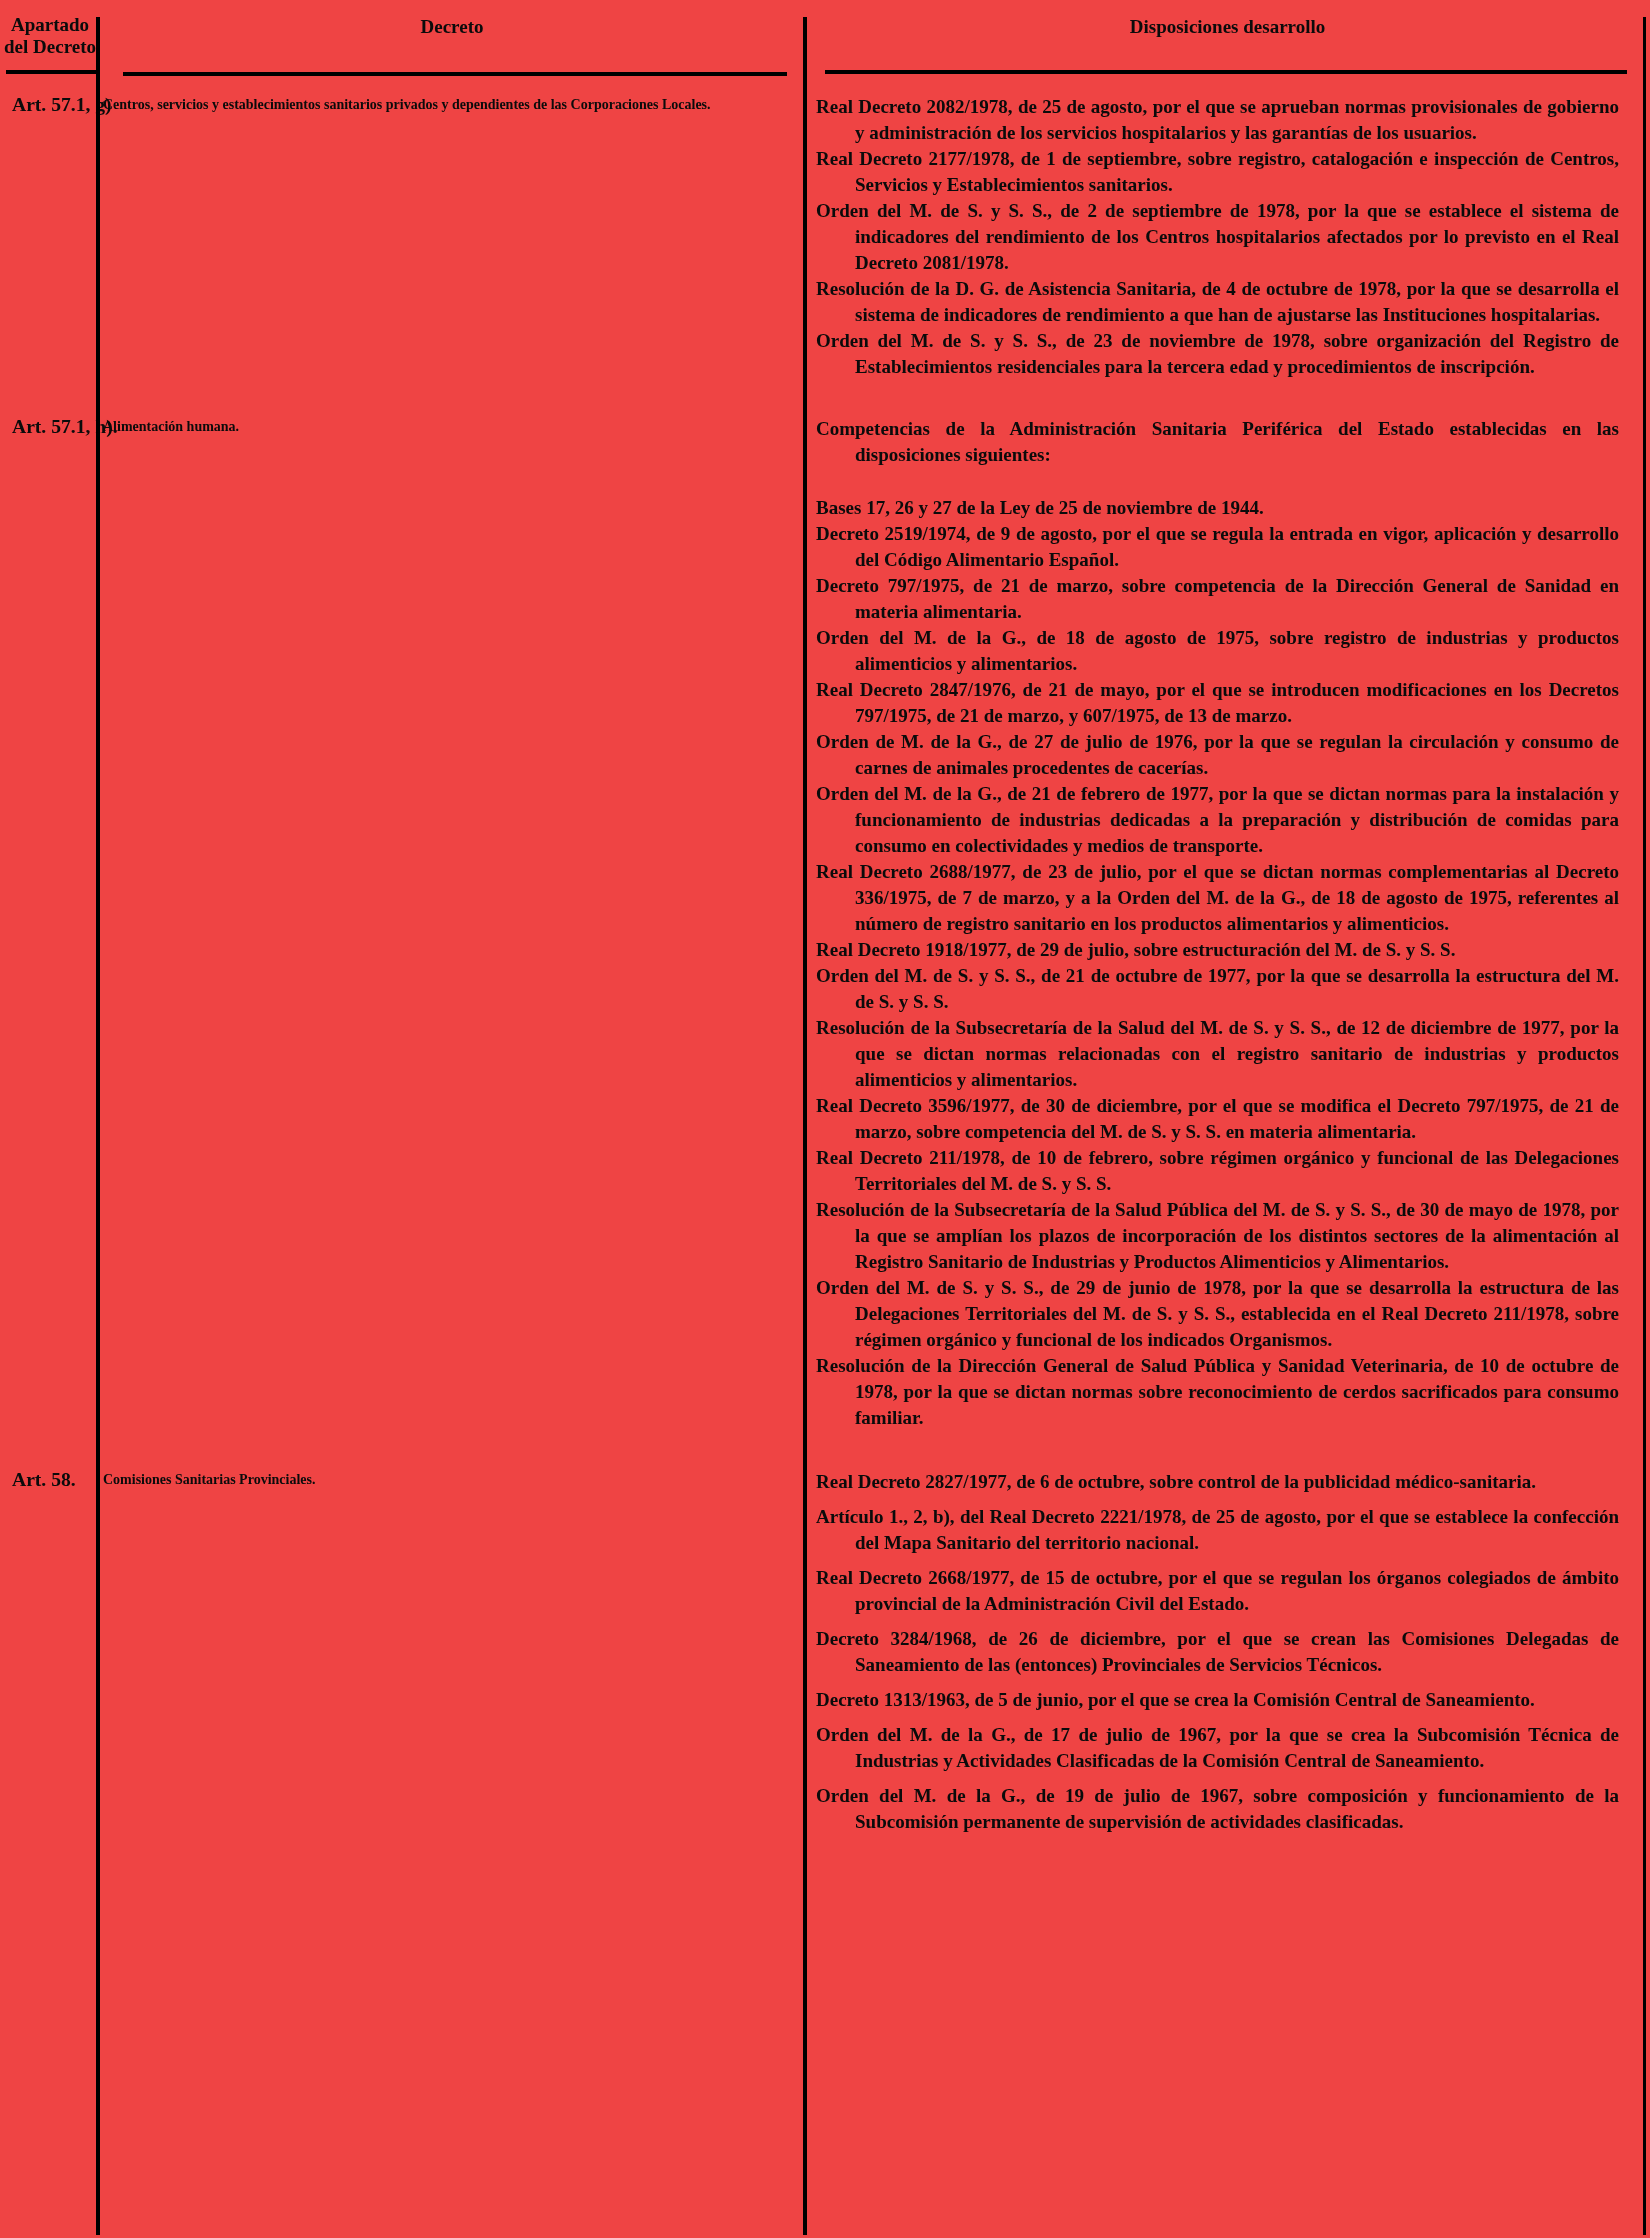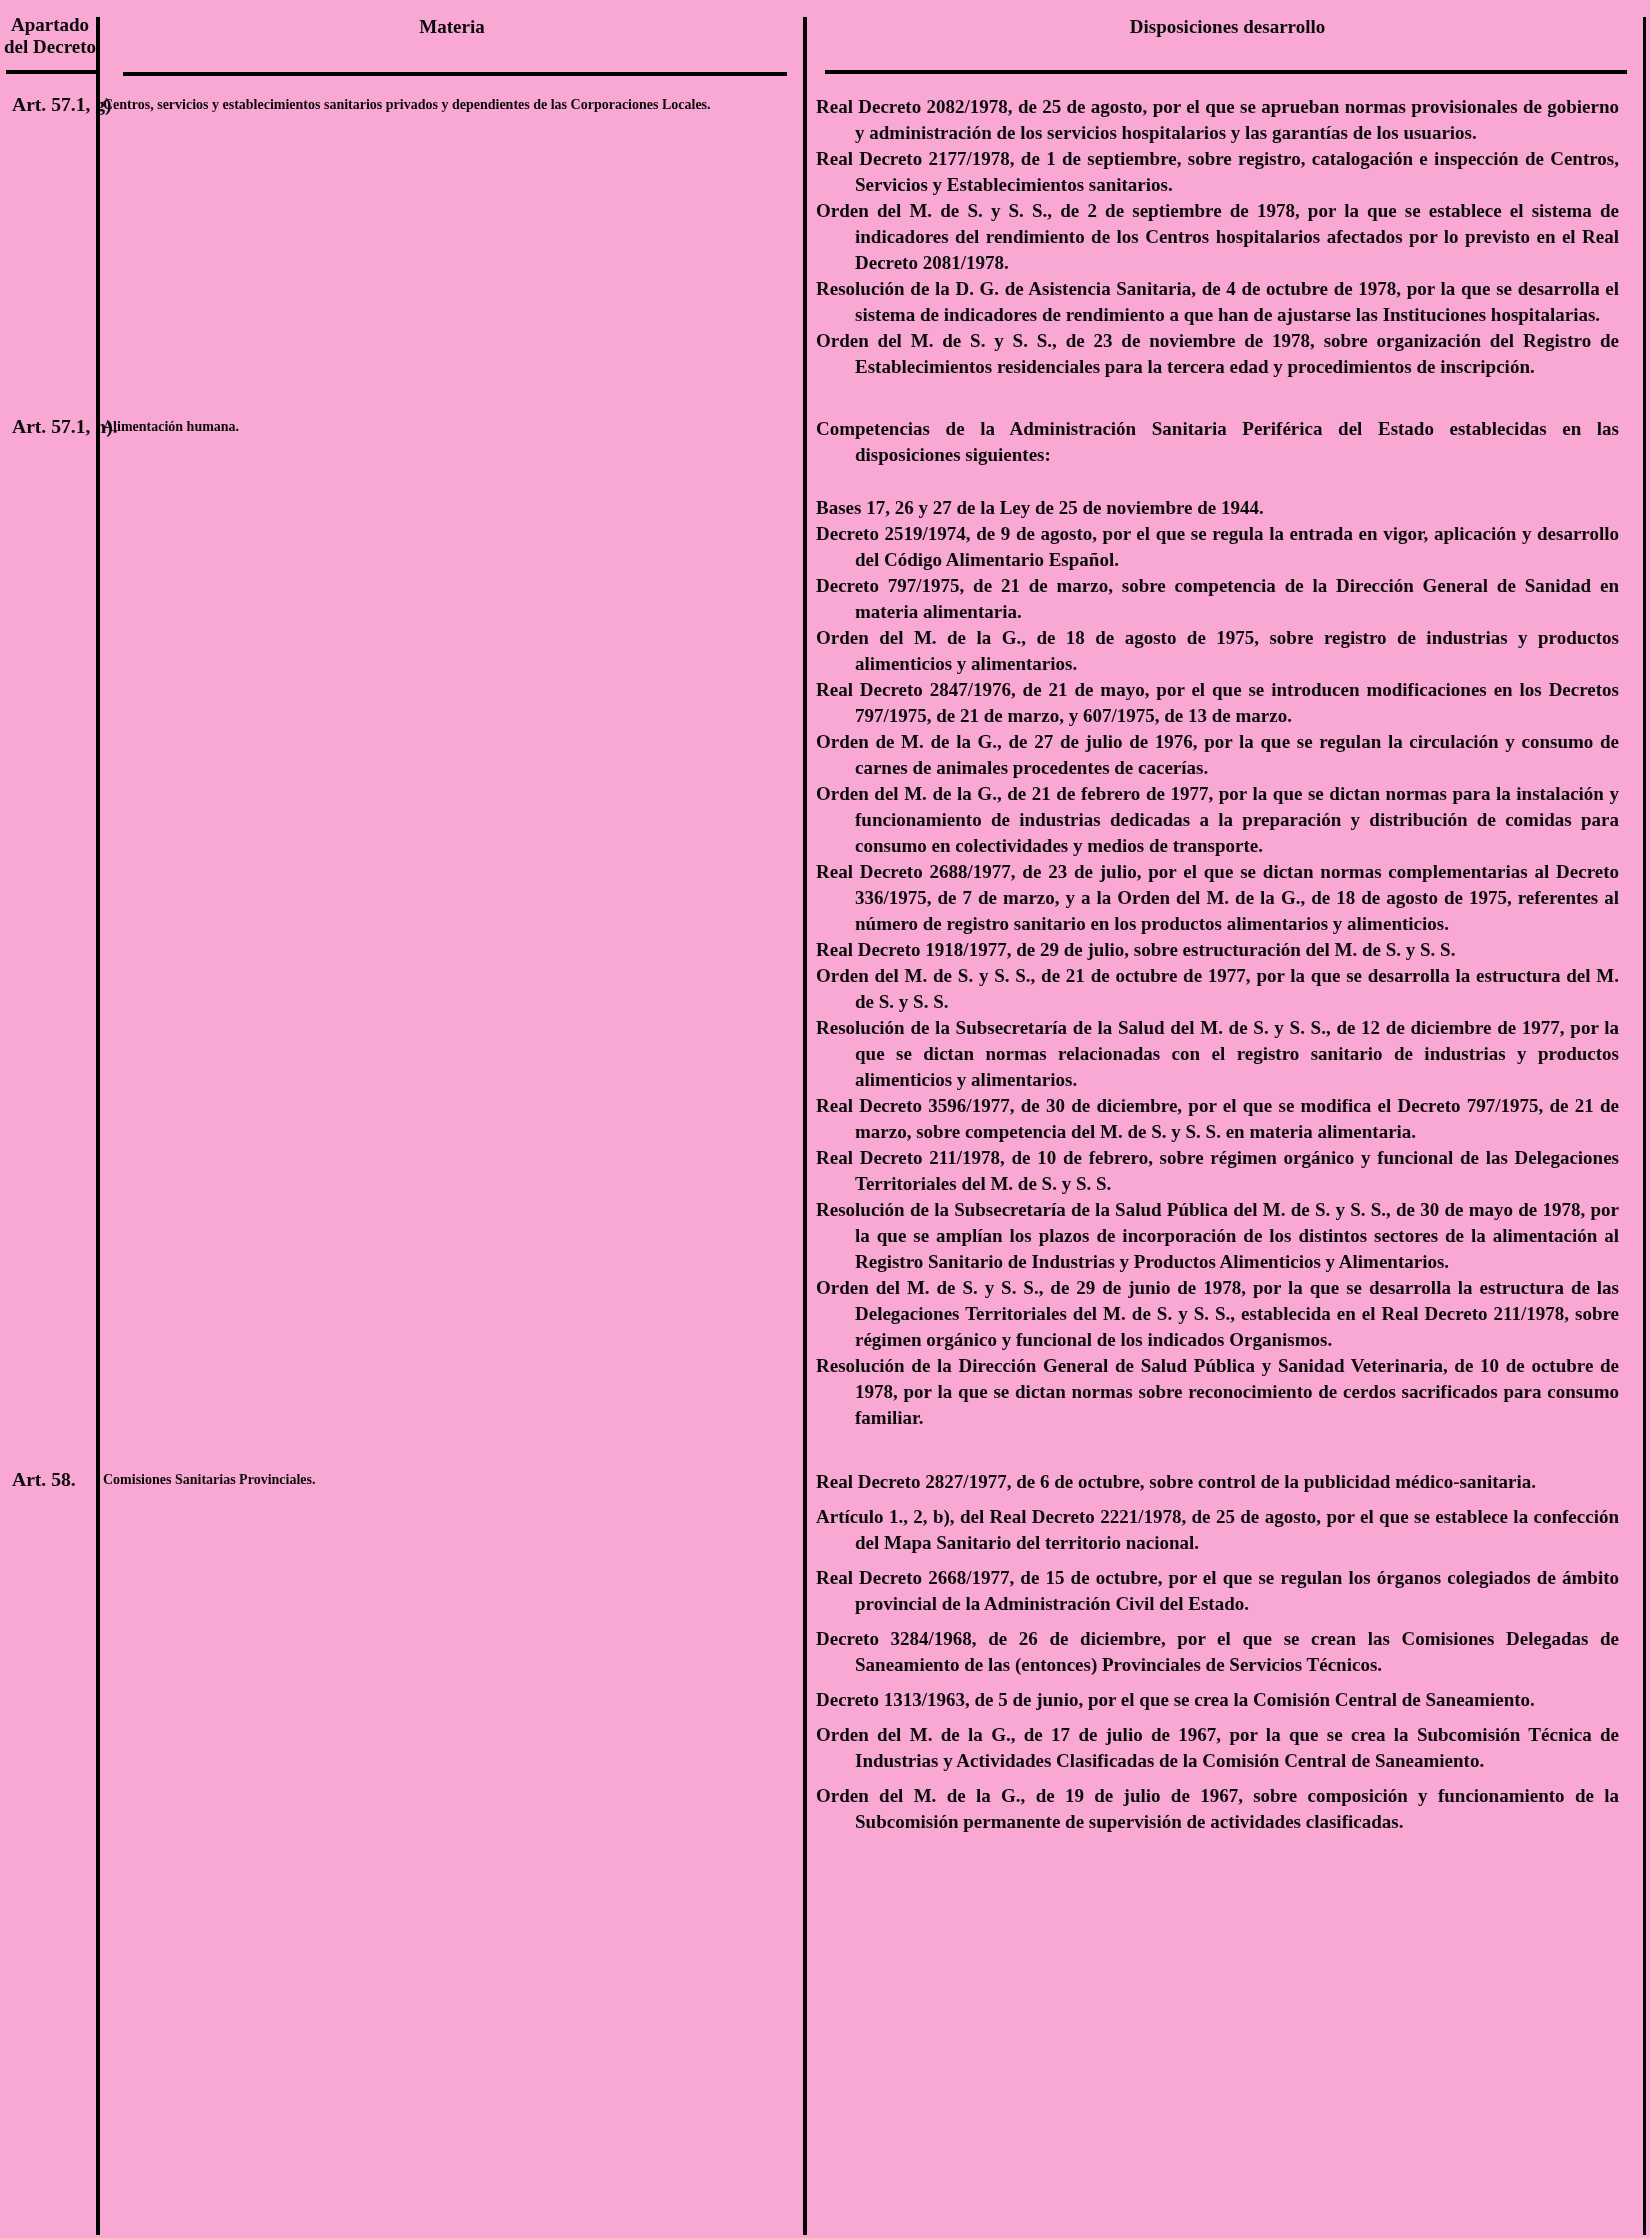--- a/index.html
+++ b/index.html
@@ -1,20 +1,20 @@
 <!DOCTYPE html>
 <html lang="es" style="font-size:12px"><head>
 <meta charset="utf-8">
 <style>
   html,body{margin:0;padding:0;background:#e8e8e6;}
   .page{
     position:relative;
     width:1651px;height:2239px;
     margin:0 auto;
-    background:#f9a8d4;
+    background:#ef4444;
     color:#0b0b0b;
     font-family:"Liberation Serif","DejaVu Serif",serif;
     font-weight:bold;
     overflow:hidden;
   }
   
   .vline{position:absolute;top:16.6px;bottom:4.5px;background:#000;width:3.8px;}
   .vline-1{left:96px;}
   .vline-2{left:803px;}
   .vline-r{left:1643px;width:3px;}
@@ -48,21 +48,21 @@
   <div class="vline vline-2"></div>
   <div class="vline vline-r"></div>
 
   <div class="thead">
     <div class="th th-c1">
       <div>Apartado</div>
       <div>del Decreto</div>
       <div class="rule"></div>
     </div>
     <div class="th th-c2">
-      <div>Materia</div>
+      <div>Decreto</div>
       <div class="rule"></div>
     </div>
     <div class="th th-c3">
       <div>Disposiciones desarrollo</div>
       <div class="rule"></div>
     </div>
   </div>
 
   <section class="row row-1">
     <div class="c1">Art. 57.1, g)</div>

